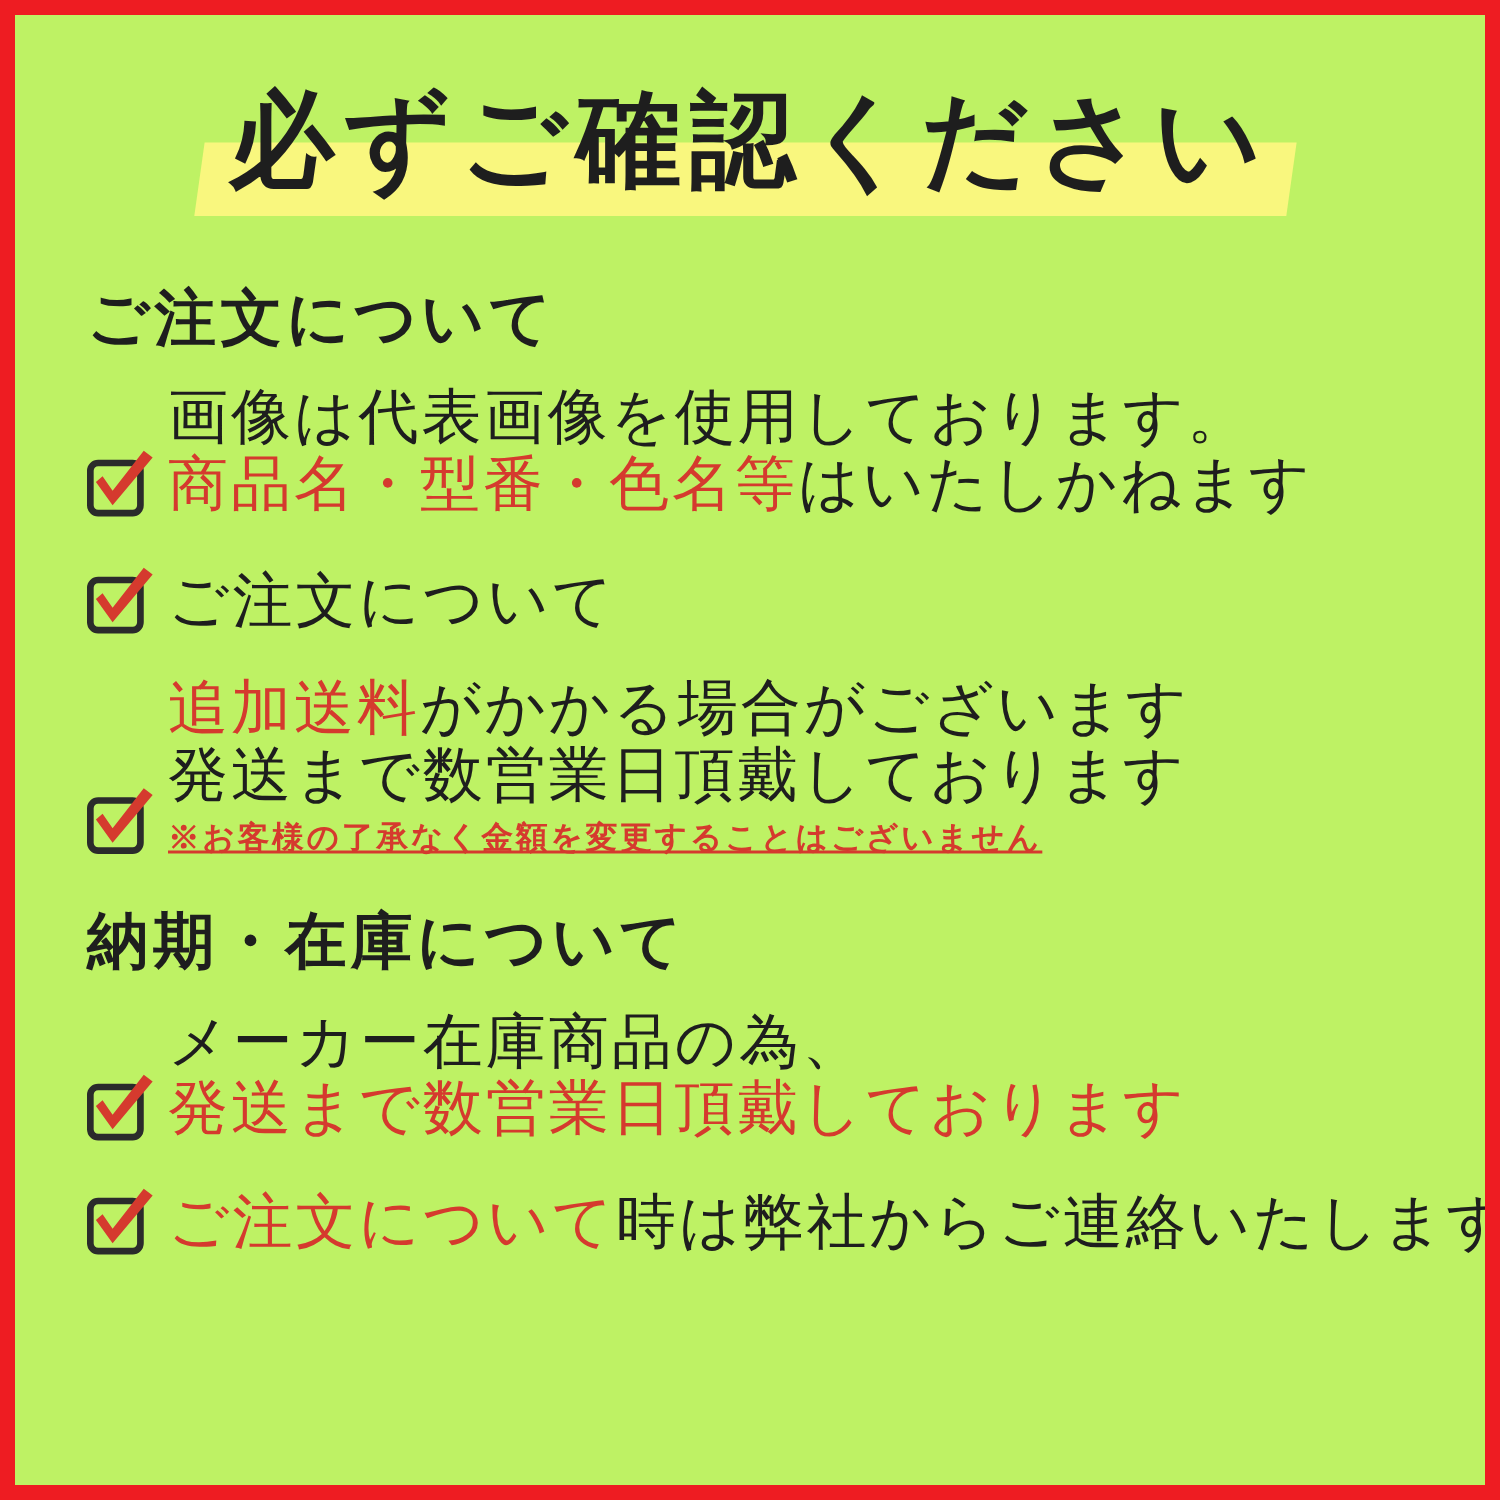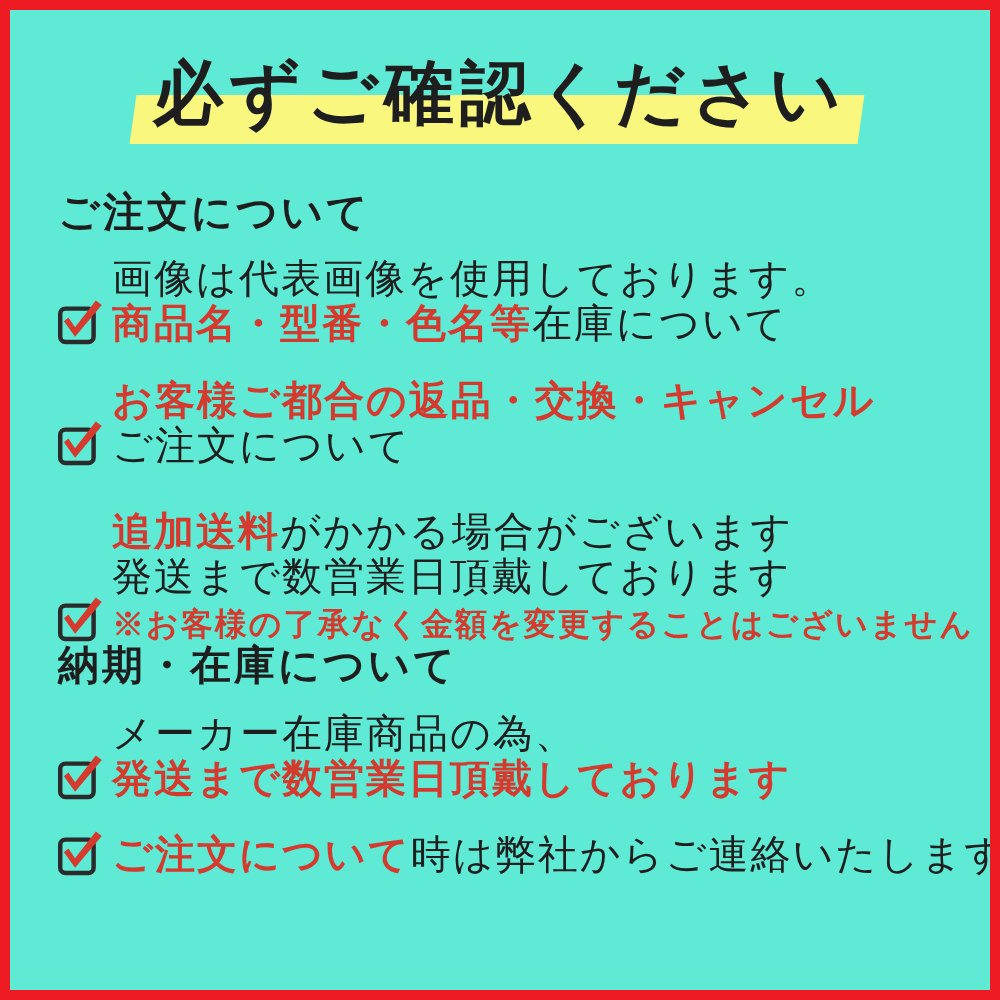--- a/index.html
+++ b/index.html
@@ -1,50 +1,50 @@
 <!DOCTYPE html>
 <html><head>
 <meta charset="utf-8">
 <style>
   * { margin:0; padding:0; box-sizing:border-box; }
   body { width:1000px; height:1000px; font-family:"DejaVu Serif","Liberation Serif",serif; }
   .frame {
     width:1000px; height:1000px;
     border:10px solid #ee1c22;
-    background:#5eead4;
+    background:#bef264;
     padding:0 40px;
     overflow:hidden;
   }
   .title-row { text-align:center; margin-top:44px; }
   .title-wrap { position:relative; display:inline-block; }
   .hl {
     position:absolute; left:-20px; right:-14px; top:52%; bottom:-14%;
     background:#f9f77e; transform:skewX(-8deg); z-index:0;
   }
   .title {
     position:relative; z-index:1;
     font-size:70px; font-weight:700; line-height:1.12;
     letter-spacing:6px; color:#1e1e1e; white-space:nowrap;
   }
   h2.sec-heading {
     font-size:41px; font-weight:700; line-height:1.12;
     letter-spacing:3px; color:#1e1e1e; margin-left:8px; white-space:nowrap;
   }
   #order-heading { margin-top:58px; }
-  #stock-heading { }
+  #stock-heading { margin-top:34px; }
   .item { display:flex; align-items:flex-end; margin-left:8px; }
   .item .cbx { flex:0 0 46px; width:46px; height:48px; margin:-2px 8px 0 0; }
   .cbx svg { display:block; width:46px; height:48px; overflow:visible; }
   .item-text { font-size:40px; line-height:1.12; letter-spacing:2px; color:#1e1e1e; white-space:nowrap; }
-  .red { color:#d53a2e; font-weight:700; }
+  .red { color:#d53a2e; font-weight:400; }
   .black { color:#1e1e1e; font-weight:400; }
-  .note { font-size:32px; line-height:1.2; letter-spacing:2px; color:#d53a2e; font-weight:700; margin-top:6px; }
+  .note { font-size:21px; line-height:1.2; letter-spacing:2px; color:#d53a2e; font-weight:700; margin-top:6px;text-decoration:underline; }
   #item-1 { margin-top:20px; }
   #item-2 { margin-top:32px; }
-  #item-3 { margin-top:42px; }
+  #item-3 { margin-top:26px; }
   #item-4 { margin-top:22px; }
   #item-5 { margin-top:30px; }
 </style>
 </head>
 <body>
 
 <div class="frame">
 
   <div class="title-row">
     <div class="title-wrap">
@@ -57,33 +57,32 @@
 
   <div class="item" id="item-1">
     <span class="cbx">
       <svg viewBox="0 0 62 62" aria-hidden="true">
         <rect x="3" y="13" width="45" height="45" rx="7" fill="none" stroke="#2b2b2b" stroke-width="6"></rect>
         <path d="M8 30 L14 25 L23 38 L51 2 L59 8 L23 51 Z" fill="#d53a2e"></path>
       </svg>
     </span>
     <div class="item-text">
       <div class="line"><span class="black">画像は代表画像を使用しております。</span></div>
-      <div class="line"><span class="red">商品名・型番・色名等</span><span class="black">在庫について</span></div>
+      <div class="line"><span class="red">商品名・型番・色名等</span><span class="black">はいたしかねます</span></div>
     </div>
   </div>
 
   <div class="item" id="item-2">
     <span class="cbx">
       <svg viewBox="0 0 62 62" aria-hidden="true">
         <rect x="3" y="13" width="45" height="45" rx="7" fill="none" stroke="#2b2b2b" stroke-width="6"></rect>
         <path d="M8 30 L14 25 L23 38 L51 2 L59 8 L23 51 Z" fill="#d53a2e"></path>
       </svg>
     </span>
     <div class="item-text">
-      <div class="line"><span class="red">お客様ご都合の返品・交換・キャンセル</span></div>
       <div class="line"><span class="black">ご注文について</span></div>
     </div>
   </div>
 
   <div class="item" id="item-3">
     <span class="cbx">
       <svg viewBox="0 0 62 62" aria-hidden="true">
         <rect x="3" y="13" width="45" height="45" rx="7" fill="none" stroke="#2b2b2b" stroke-width="6"></rect>
         <path d="M8 30 L14 25 L23 38 L51 2 L59 8 L23 51 Z" fill="#d53a2e"></path>
       </svg>

